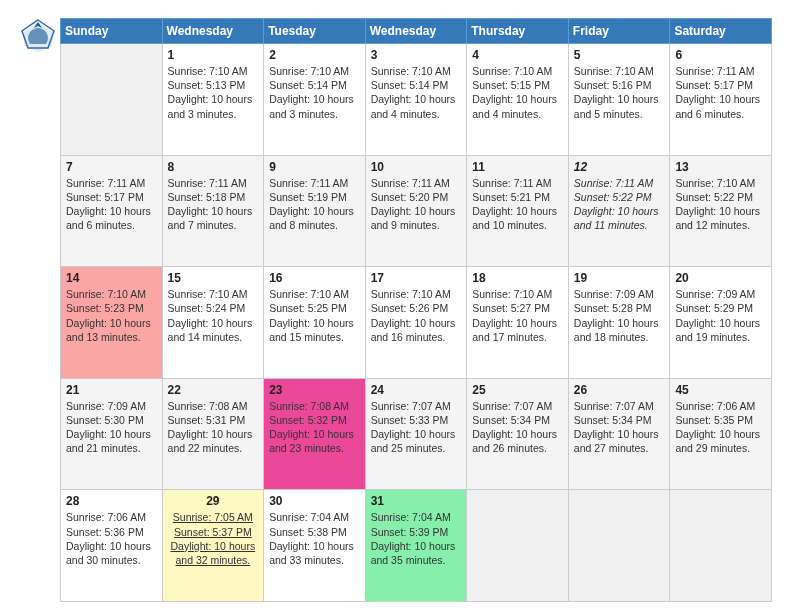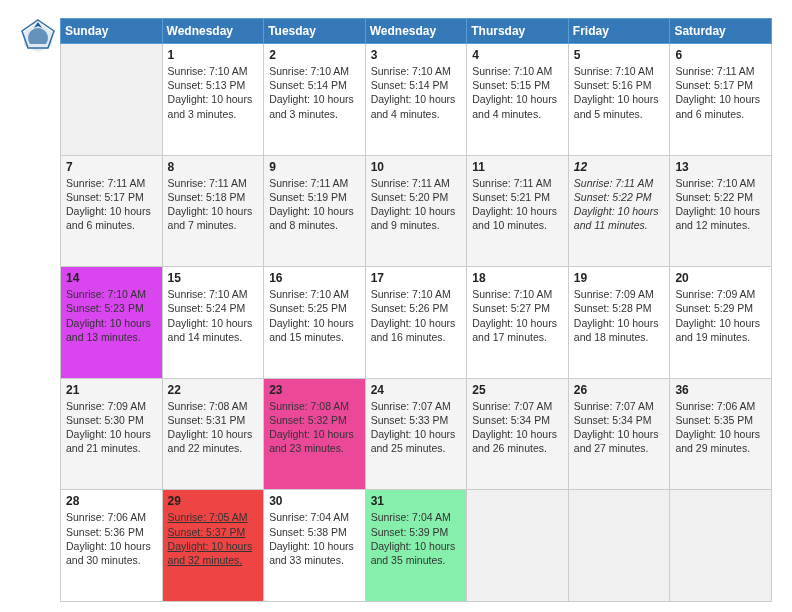--- a/index.html
+++ b/index.html
@@ -230,21 +230,21 @@
           </td>
           <td style="background: rgb(244, 244, 244);">
             <span class="day-num">13</span>
             <div class="day-info" style="white-space: pre-line;">Sunrise: 7:10 AM
 Sunset: 5:22 PM
 Daylight: 10 hours
 and 12 minutes.</div>
           </td>
         </tr>
         <tr>
-          <td style="background: #d946ef;">
+          <td style="background: #fca5a5;">
             <span class="day-num">14</span>
             <div class="day-info" style="white-space: pre-line;">Sunrise: 7:10 AM
 Sunset: 5:23 PM
 Daylight: 10 hours
 and 13 minutes.</div>
           </td>
           <td style="background: rgb(255, 255, 255);">
             <span class="day-num">15</span>
             <div class="day-info" style="white-space: pre-line;">Sunrise: 7:10 AM
 Sunset: 5:24 PM
@@ -324,36 +324,36 @@
 and 26 minutes.</div>
           </td>
           <td style="background: rgb(244, 244, 244);">
             <span class="day-num">26</span>
             <div class="day-info" style="white-space: pre-line;">Sunrise: 7:07 AM
 Sunset: 5:34 PM
 Daylight: 10 hours
 and 27 minutes.</div>
           </td>
           <td style="background: rgb(244, 244, 244);">
-            <span class="day-num">36</span>
+            <span class="day-num">45</span>
             <div class="day-info" style="white-space: pre-line;">Sunrise: 7:06 AM
 Sunset: 5:35 PM
 Daylight: 10 hours
 and 29 minutes.</div>
           </td>
         </tr>
         <tr>
           <td style="background: rgb(255, 255, 255); margin-top: 16px;">
             <span class="day-num">28</span>
             <div class="day-info" style="white-space: pre-line;">Sunrise: 7:06 AM
 Sunset: 5:36 PM
 Daylight: 10 hours
 and 30 minutes.</div>
           </td>
-          <td style="background: #ef4444;">
+          <td style="background: #fef9c3; text-align: center;">
             <span class="day-num">29</span>
             <div class="day-info" style="white-space: pre-line; text-decoration: underline;">Sunrise: 7:05 AM
 Sunset: 5:37 PM
 Daylight: 10 hours
 and 32 minutes.</div>
           </td>
           <td style="background: rgb(255, 255, 255);">
             <span class="day-num">30</span>
             <div class="day-info" style="white-space: pre-line;">Sunrise: 7:04 AM
 Sunset: 5:38 PM

